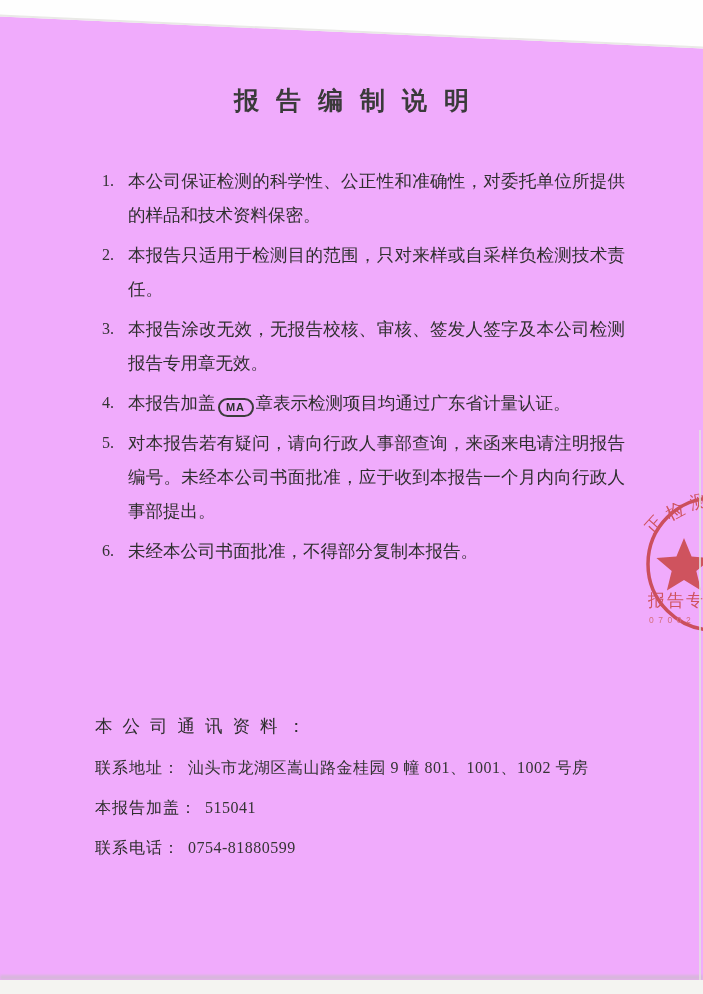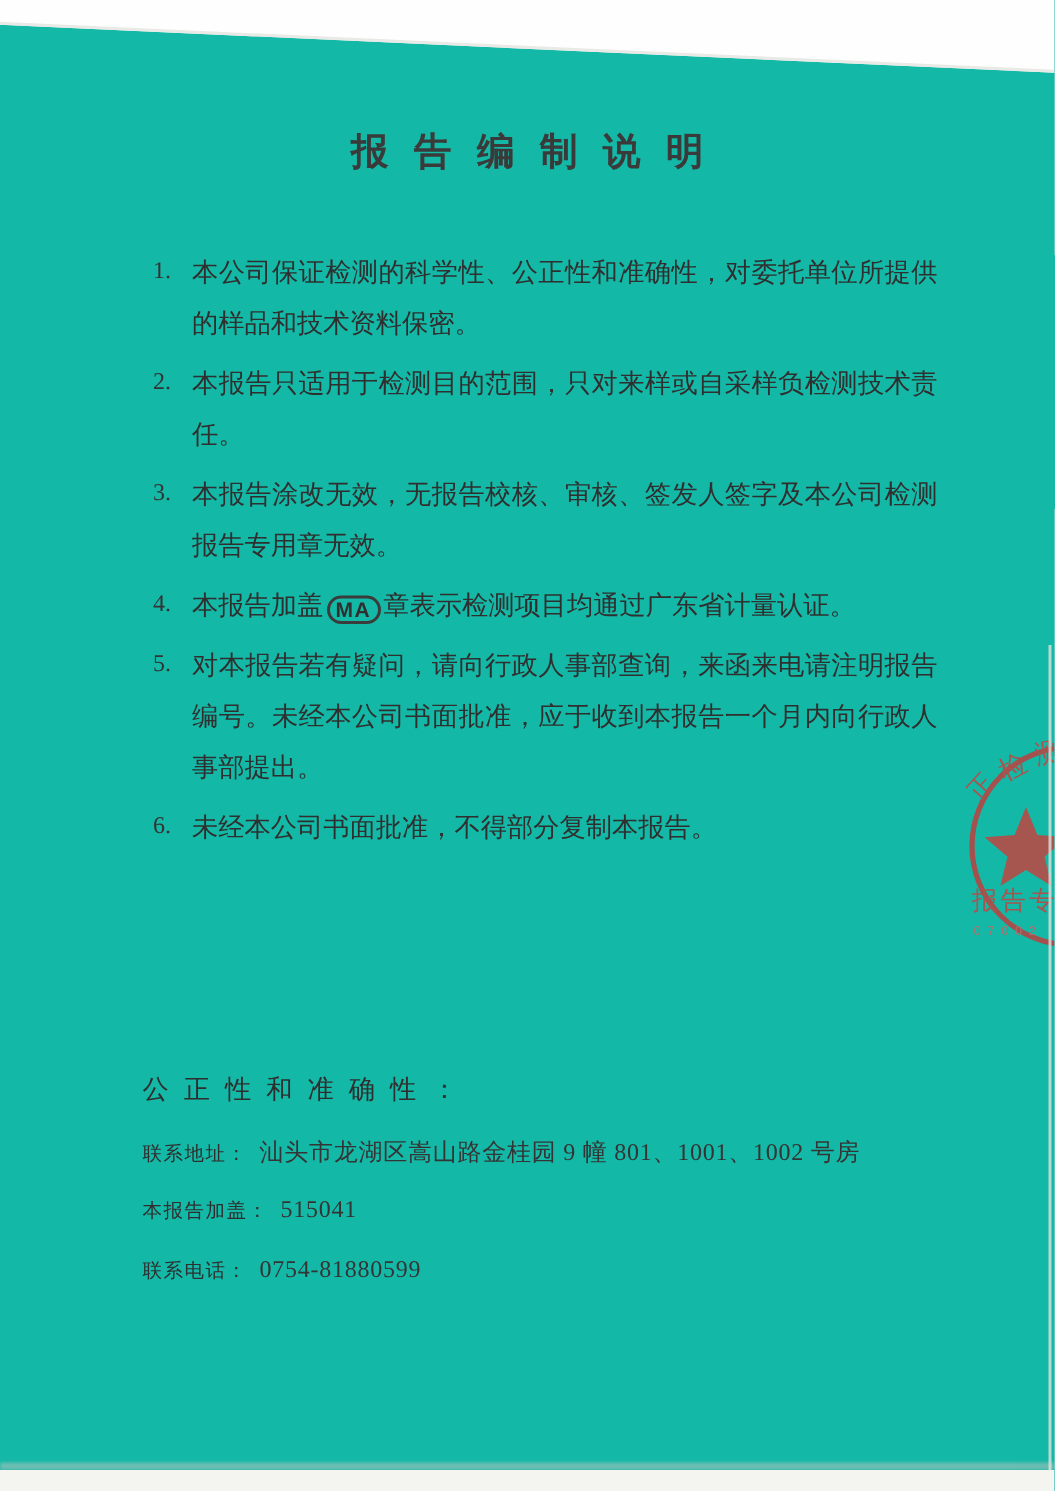--- a/index.html
+++ b/index.html
@@ -4,21 +4,21 @@
 <style>
   html,body{margin:0;padding:0;}
   body{
     font-family:"Liberation Serif","DejaVu Serif",serif;
     background:#e9e9e7;
   }
   .page{
     position:relative;
     width:703px;height:994px;
     margin:0 auto;
-    background:#14b8a6;
+    background:#f0abfc;
     overflow:hidden;
     color:#303030;
   }
   
   .scan-top{
     position:absolute;top:-54px;left:-12px;width:760px;height:68px;
     background:#fefefe;border-bottom:2px solid #e9e9e6;
     transform:rotate(2.6deg);transform-origin:left bottom;
   }
   .scan-bottom-band{
@@ -51,31 +51,31 @@
   .note .text{
     width:497px;
     font-size:17.5px;line-height:34px;
     text-align:justify;color:#2f2f2f;
   }
   .cma-badge{
     display:inline-flex;align-items:center;justify-content:center;
     min-width:26px;height:15px;padding:0 3px;
     border:2px solid #3b3b3b;border-radius:10px;
     font-family:"Liberation Sans","DejaVu Sans",sans-serif;
-    font-size:14px;font-weight:700;letter-spacing:1px;line-height:1;
+    font-size:11px;font-weight:700;letter-spacing:1px;line-height:1;
     vertical-align:-2px;margin:0 2px;color:#2f2f2f;
   }
   
   .contact{margin:146px 0 0 95px;}
   .contact-heading{
     font-size:17.5px;color:#2e2e2e;letter-spacing:10px;
     margin-bottom:20px;
   }
   .contact-row{display:flex;align-items:baseline;margin-bottom:20px;height:20px;}
-  .contact-row .c-label{font-size:13px;color:#2e2e2e;letter-spacing:1px;}
+  .contact-row .c-label{font-size:16px;color:#2e2e2e;letter-spacing:1px;}
   .contact-row .c-value{font-size:16px;color:#343434;margin-left:8px;letter-spacing:.5px;}
   
   .seal{position:absolute;left:632px;top:490px;width:150px;height:150px;}
   .seal svg{display:block;}
 </style>
 </head>
 <body>
 
 <div class="page">
 
@@ -111,21 +111,21 @@
     </div>
 
     <div class="note">
       <span class="num">6.</span>
       <span class="text">未经本公司书面批准，不得部分复制本报告。</span>
     </div>
 
   </div>
 
   <div class="contact">
-    <div class="contact-heading">公正性和准确性：</div>
+    <div class="contact-heading">本公司通讯资料：</div>
 
     <div class="contact-row">
       <span class="c-label">联系地址：</span>
       <span class="c-value">汕头市龙湖区嵩山路金桂园 9 幢 801、1001、1002 号房</span>
     </div>
     <div class="contact-row">
       <span class="c-label">本报告加盖：</span>
       <span class="c-value">515041</span>
     </div>
     <div class="contact-row">

